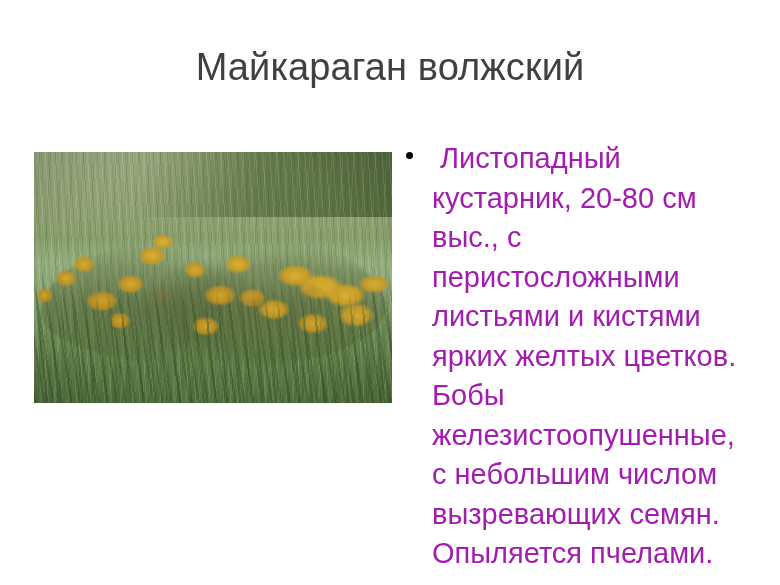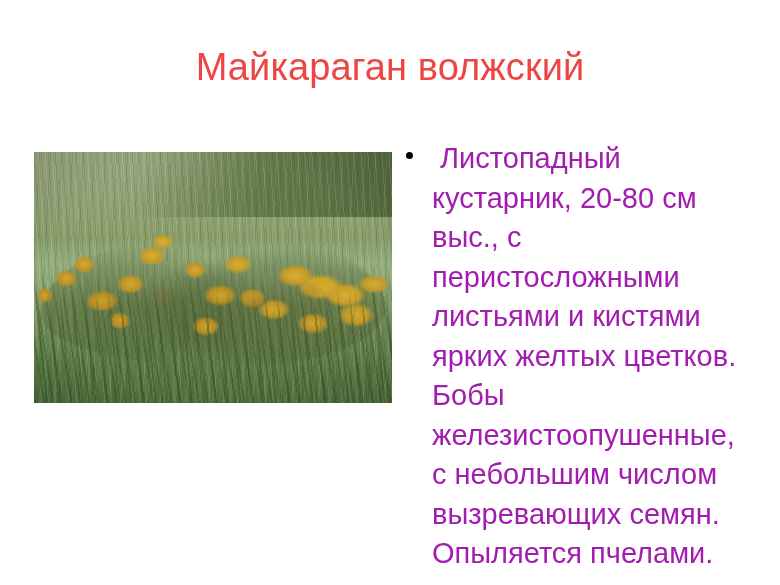--- a/index.html
+++ b/index.html
@@ -27,21 +27,21 @@
   
   #slide-title {
     position: absolute;
     left: 0;
     top: 44px;
     width: 780px;
     text-align: center;
     font-size: 38px;
     line-height: 46px;
     font-weight: 400;
-    color: #ef4444;
+    color: #404040;
     letter-spacing: 0.1px;
     white-space: nowrap;
   }
 
   
   #photo-frame {
     position: absolute;
     left: 34px;
     top: 152px;
     width: 358px;

